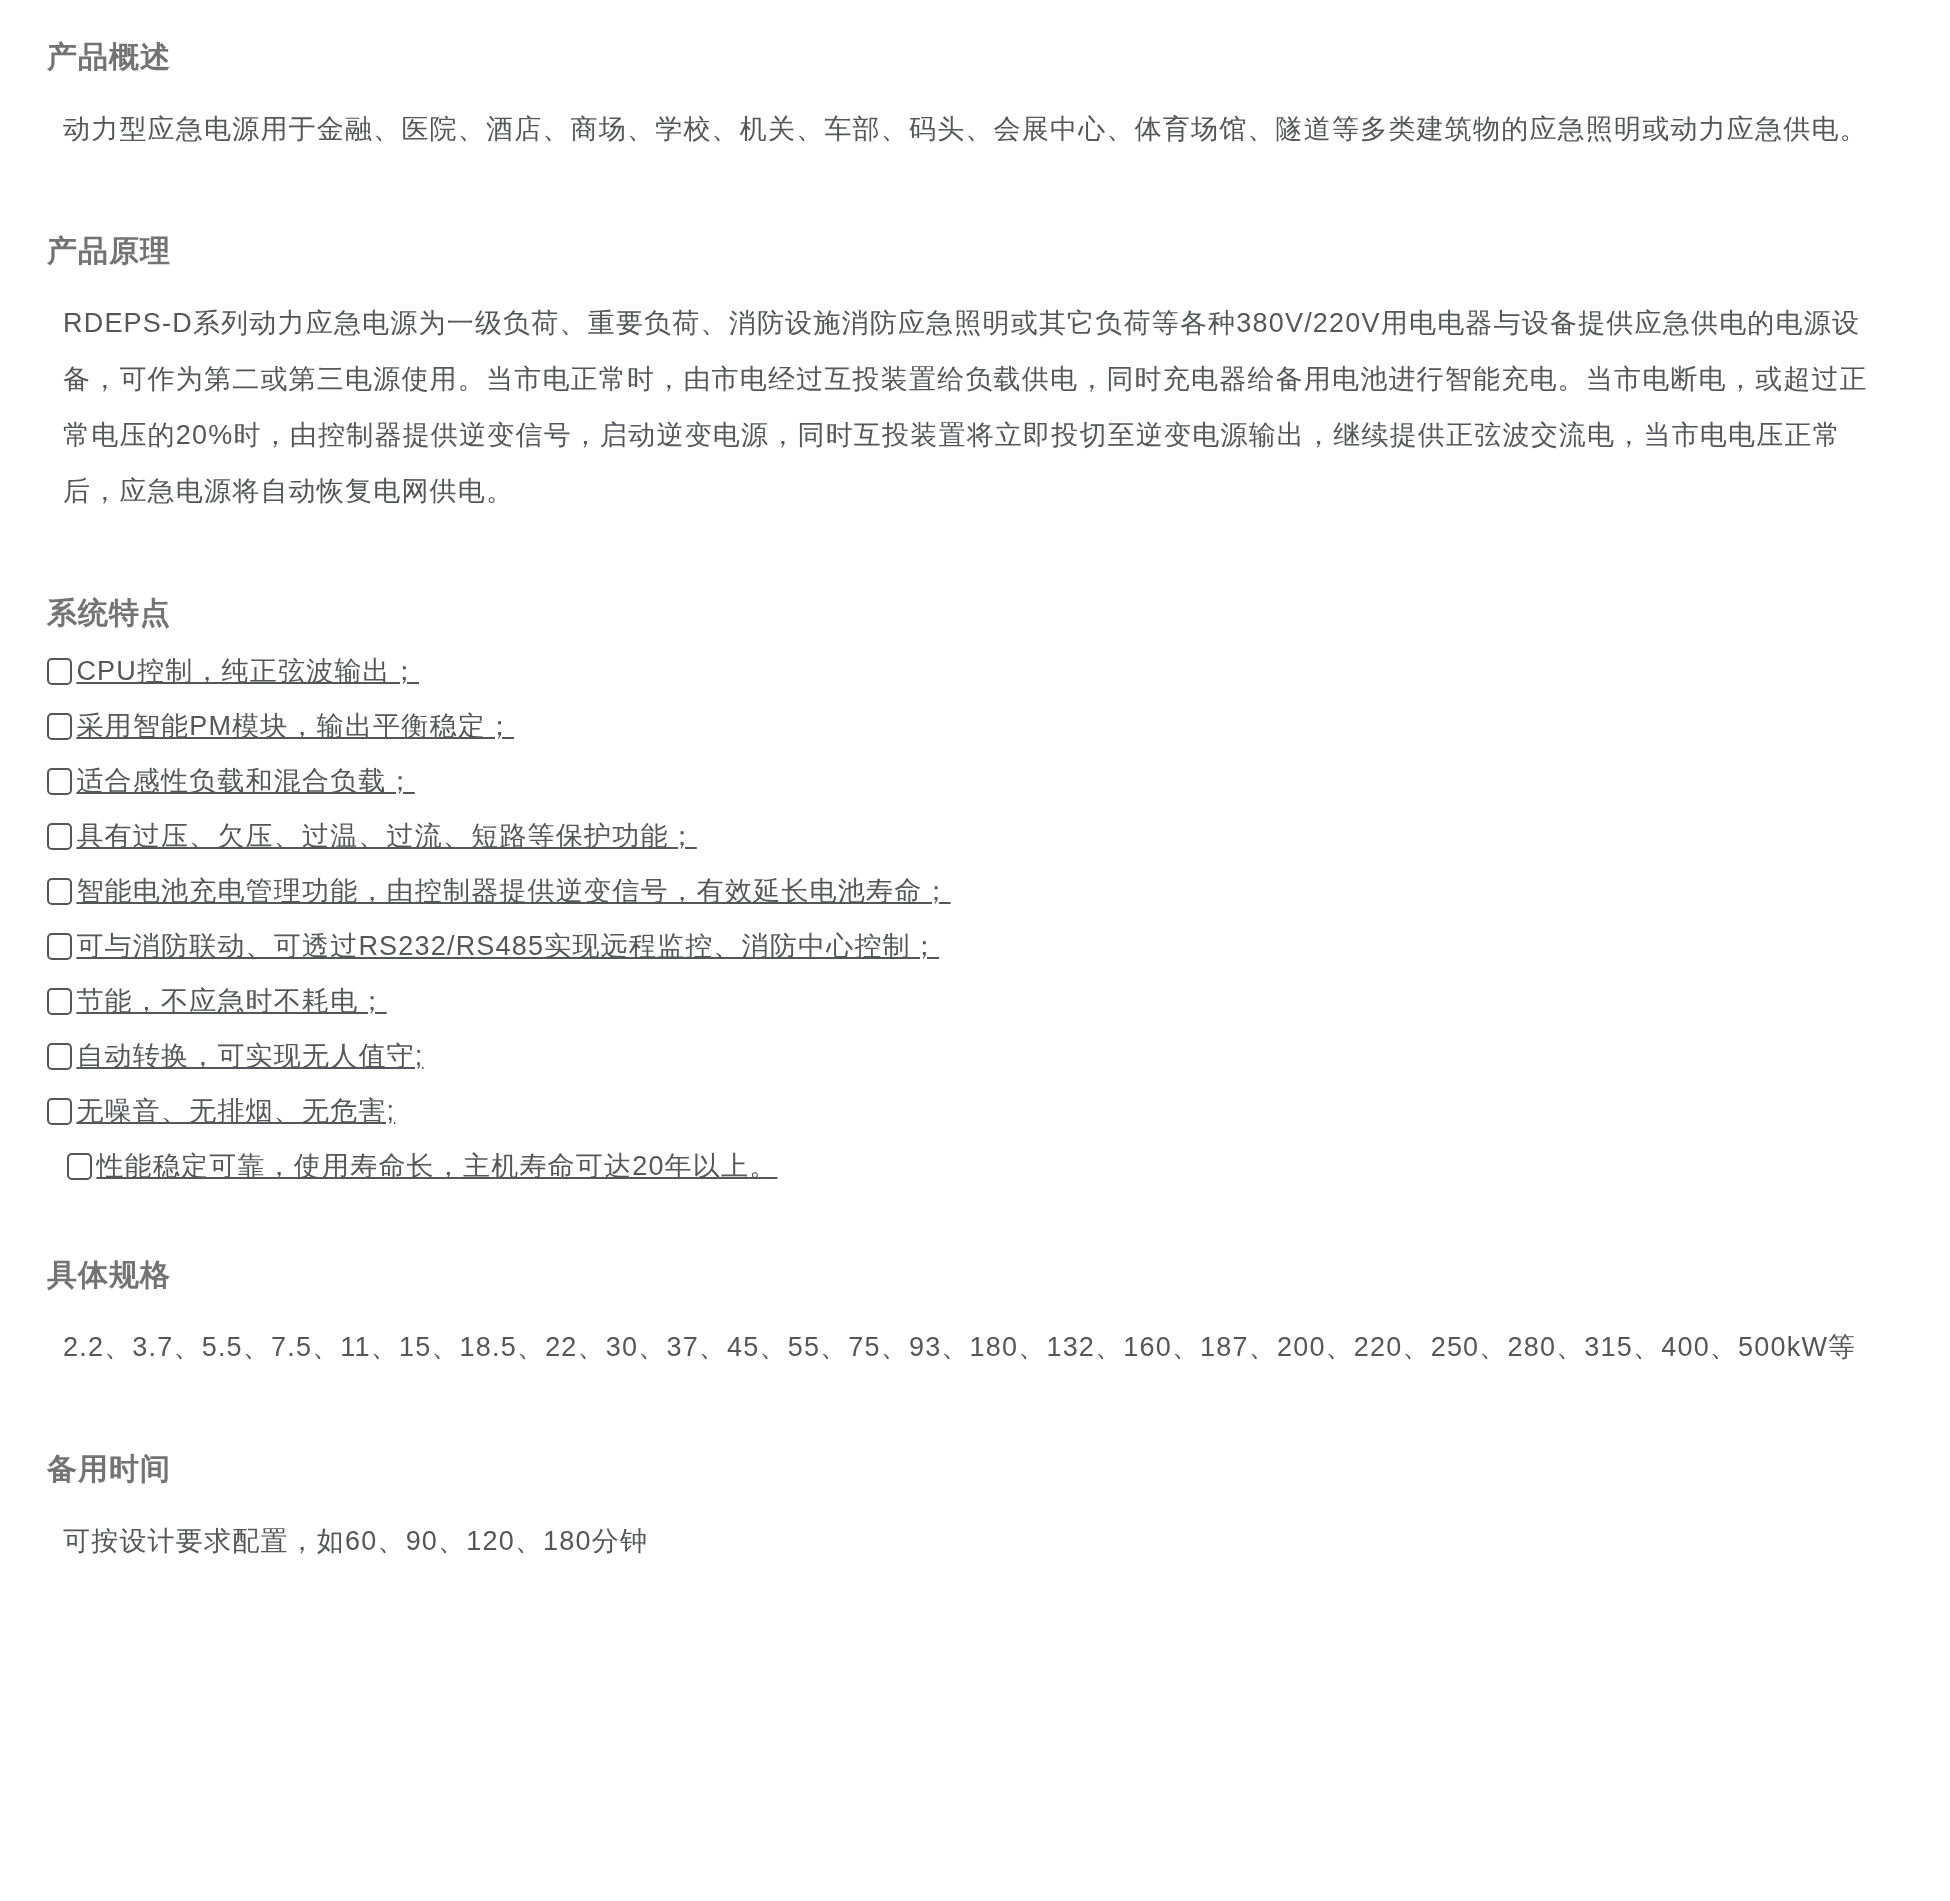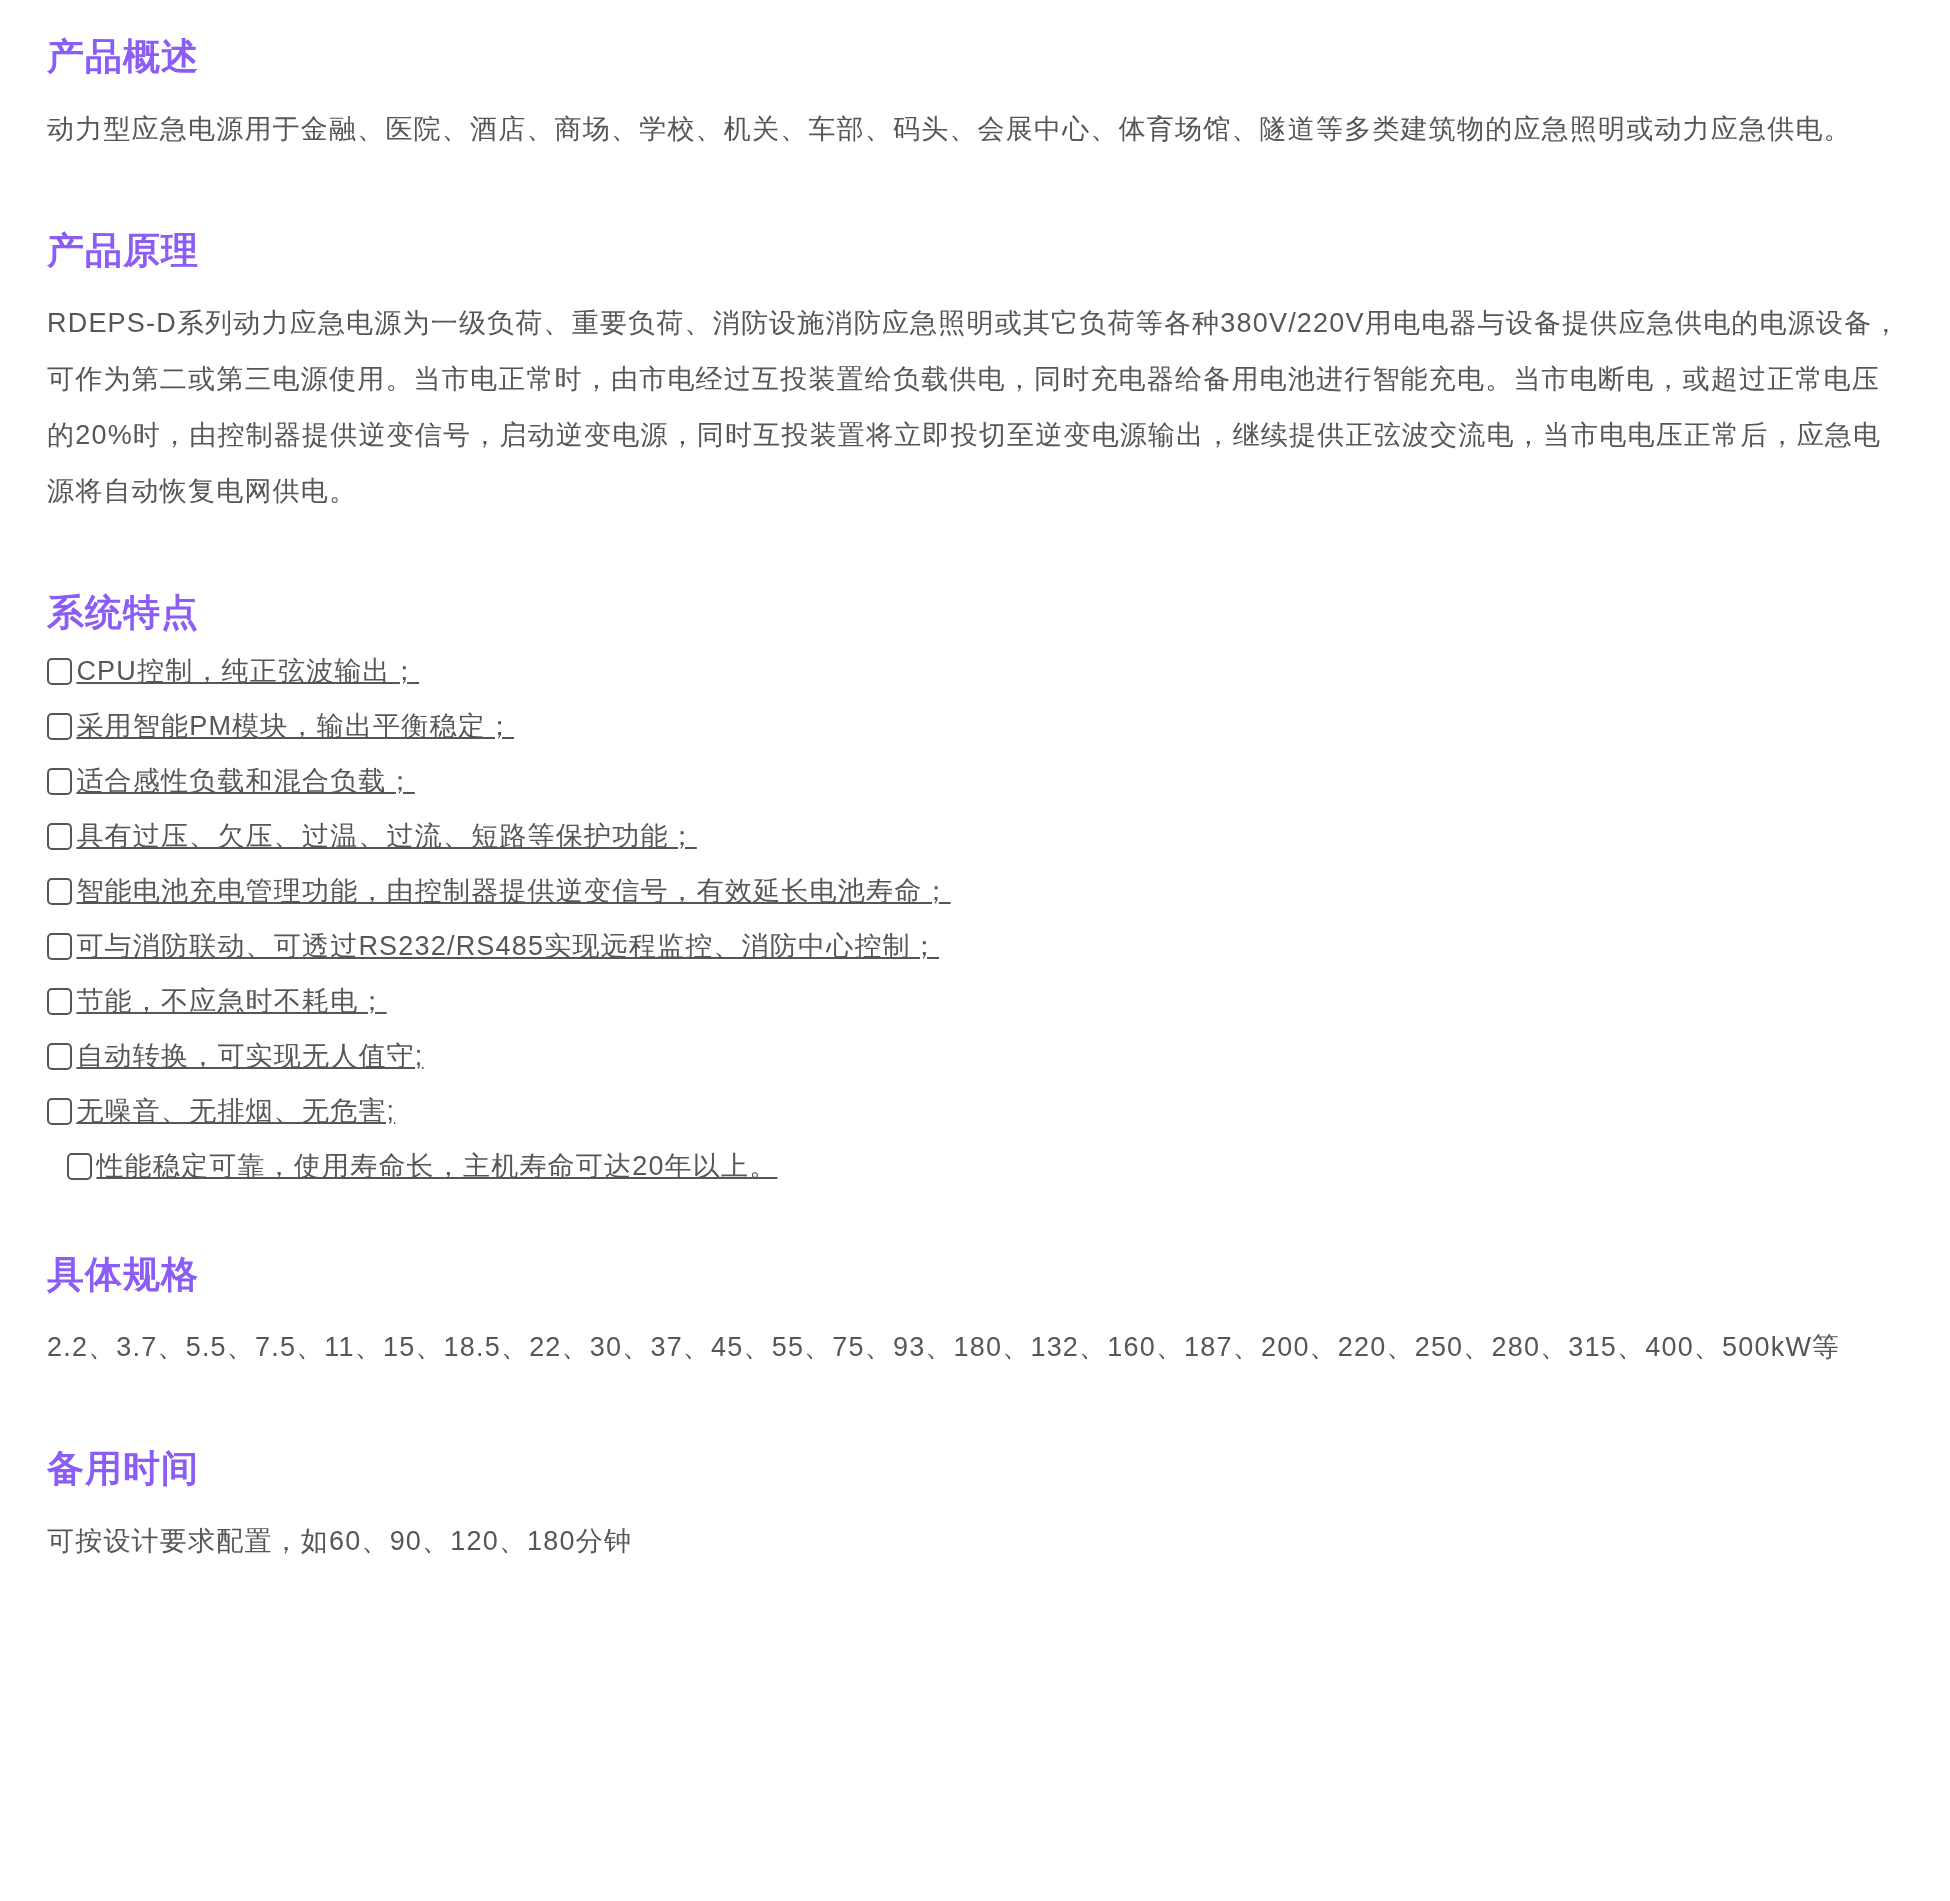--- a/index.html
+++ b/index.html
@@ -14,32 +14,32 @@
     color: #55565a;
     box-sizing: border-box;
   }
   .page {
     padding: 37px 47px 29px 47px;
     box-sizing: border-box;
   }
   .section { margin-top: 74px; }
   .section:first-child { margin-top: 0; }
   .section-title {
-    color: #8b5cf6;
-    font-size: 37px;
+    color: #737373;
+    font-size: 30px;
     line-height: 39px;
     font-weight: 700;
     letter-spacing: 1px;
     margin: 0 0 25px 0;
   }
   .body-text {
     font-size: 27px;
     line-height: 56px;
     letter-spacing: 1.2px;
-    margin: 0;
+    margin: 16px;
   }
   .feature-list {
     list-style: none;
     margin: 5.9px 0 0 0;
     padding: 0;
     text-decoration: underline;
   }
   .feature-item {
     font-size: 27px;
     line-height: 29px;

